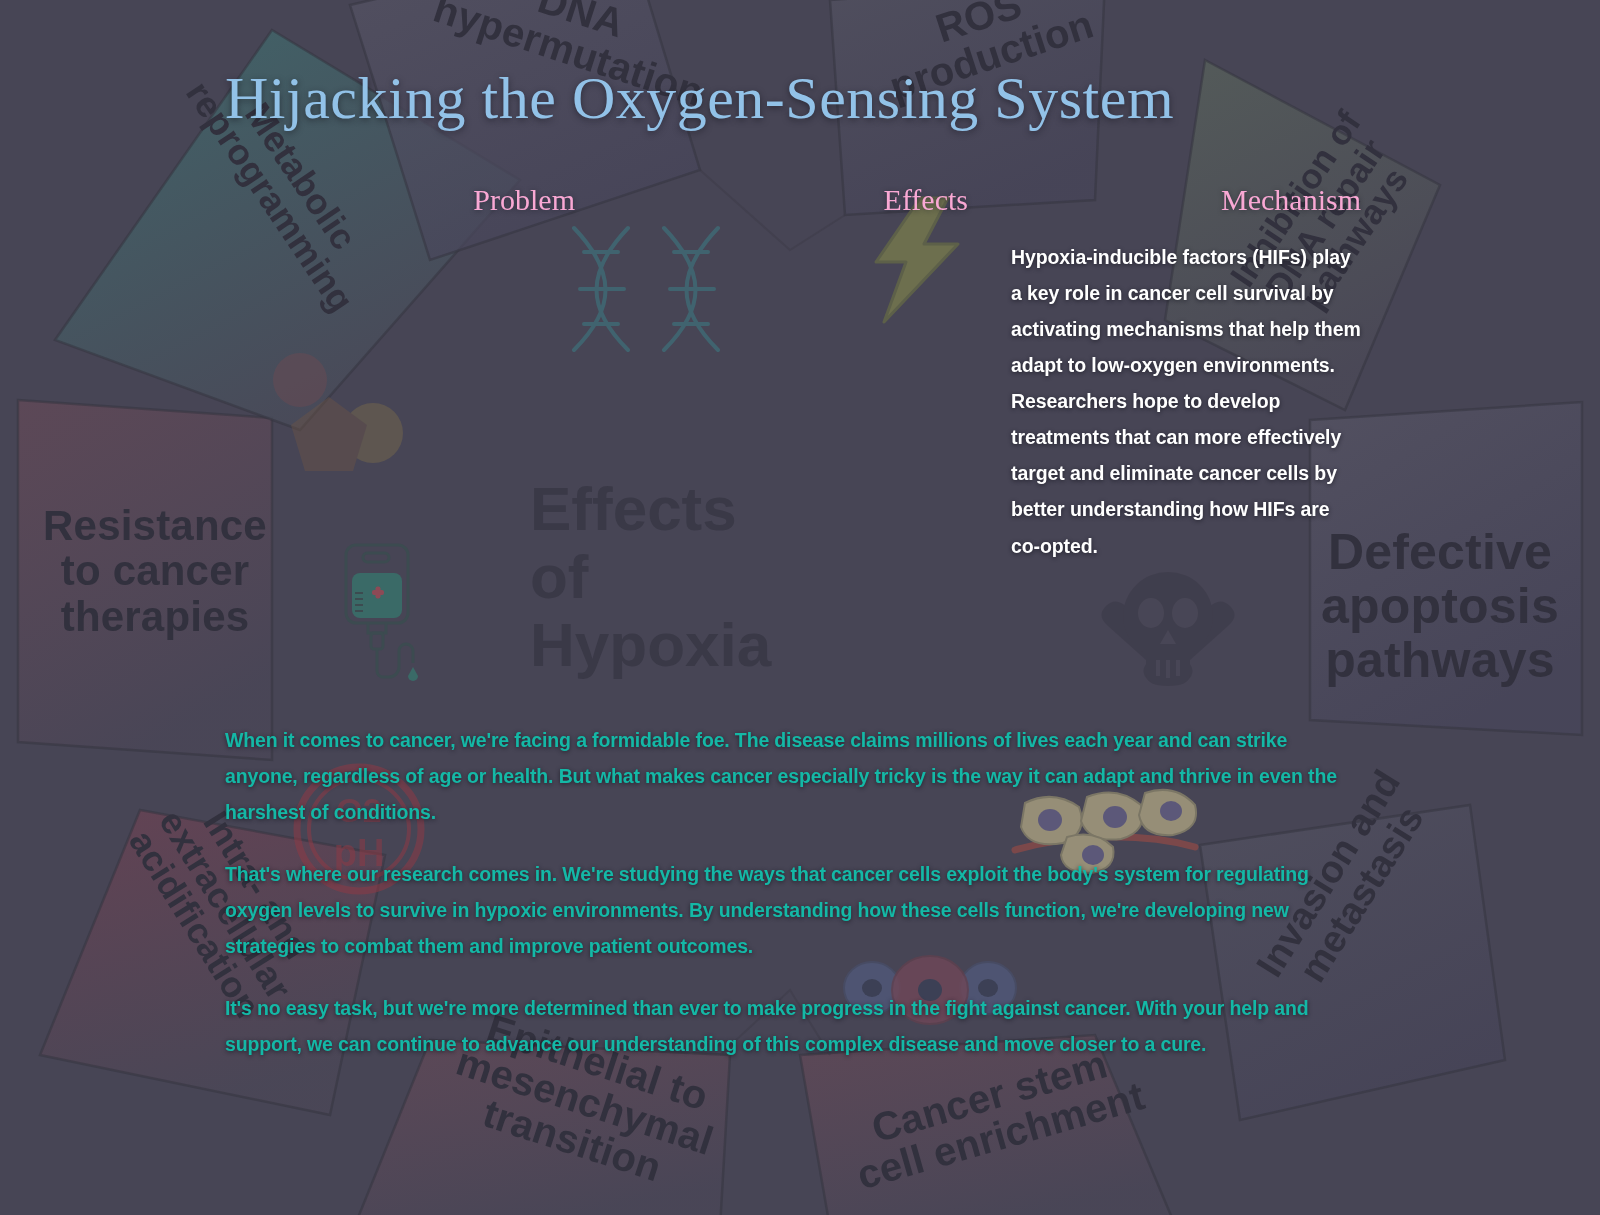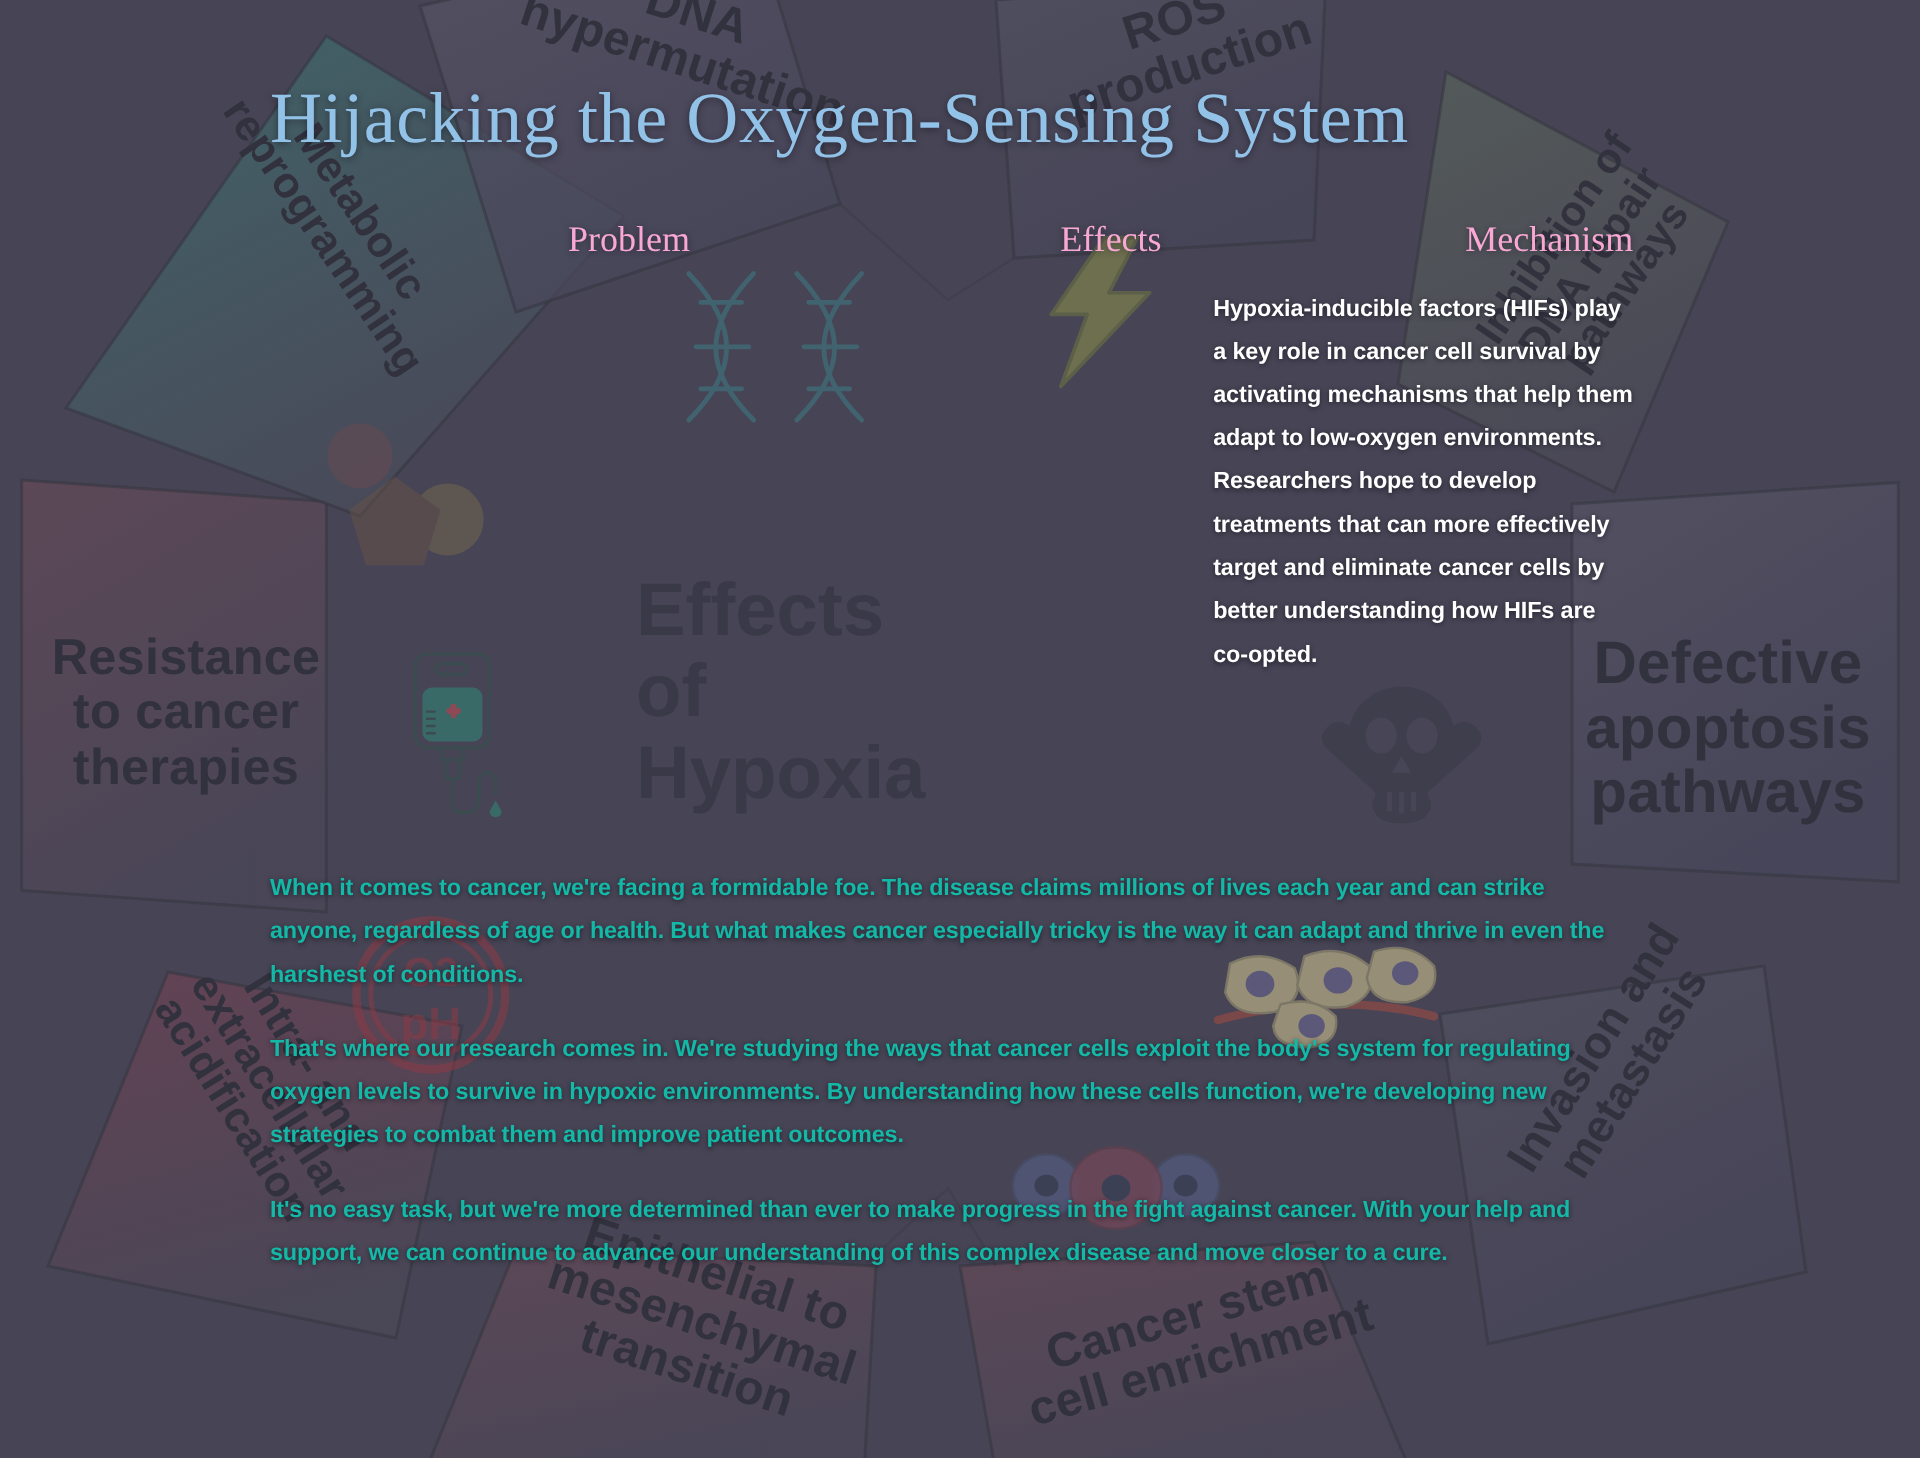--- a/index.html
+++ b/index.html
@@ -164,21 +164,21 @@
 cell enrichment</div>
 
     <div class="petal-label" style="left:420px;top:1040px;width:330px;font-size:40px;transform:rotate(18deg);transform-origin:50% 50%;">Epithelial to
 mesenchymal
 transition</div>
 
     <div class="petal-label" style="left:60px;top:850px;width:330px;font-size:36px;transform:rotate(58deg);transform-origin:50% 50%;">Intra- and
 extracellular
 acidification</div>
 
-    <div class="petal-label" style="left:25px;top:525px;width:260px;font-size:42px;line-height:1.08;">Resistance
+    <div class="petal-label" style="left:25px;top:503px;width:260px;font-size:42px;line-height:1.08;">Resistance
 to cancer
 therapies</div>
 
     <svg class="ico" style="left:318px;top:535px;" width="110" height="150" viewBox="0 0 110 150">
       <rect x="28" y="10" width="62" height="78" rx="10" fill="none" stroke="#3c4b50" stroke-width="3"></rect>
       <rect x="34" y="38" width="50" height="45" rx="8" fill="#3a6a67"></rect>
       <rect x="45" y="18" width="26" height="9" rx="4.5" fill="none" stroke="#3c4b50" stroke-width="3"></rect>
       <path d="M52 57 h14 M52 61 h14" stroke="#8d4a56" stroke-width="0"></path>
       <path d="M59 52 h0"></path>
       <g fill="#8d4a56">

